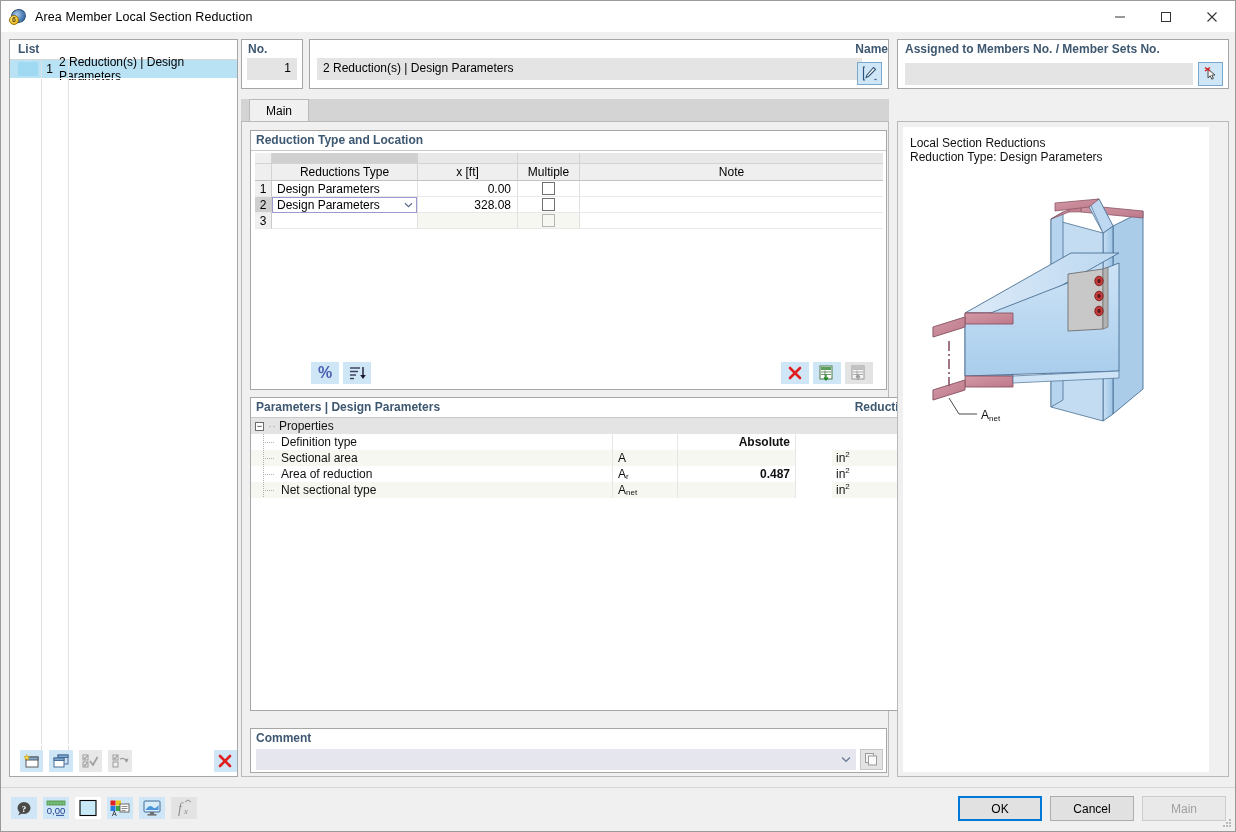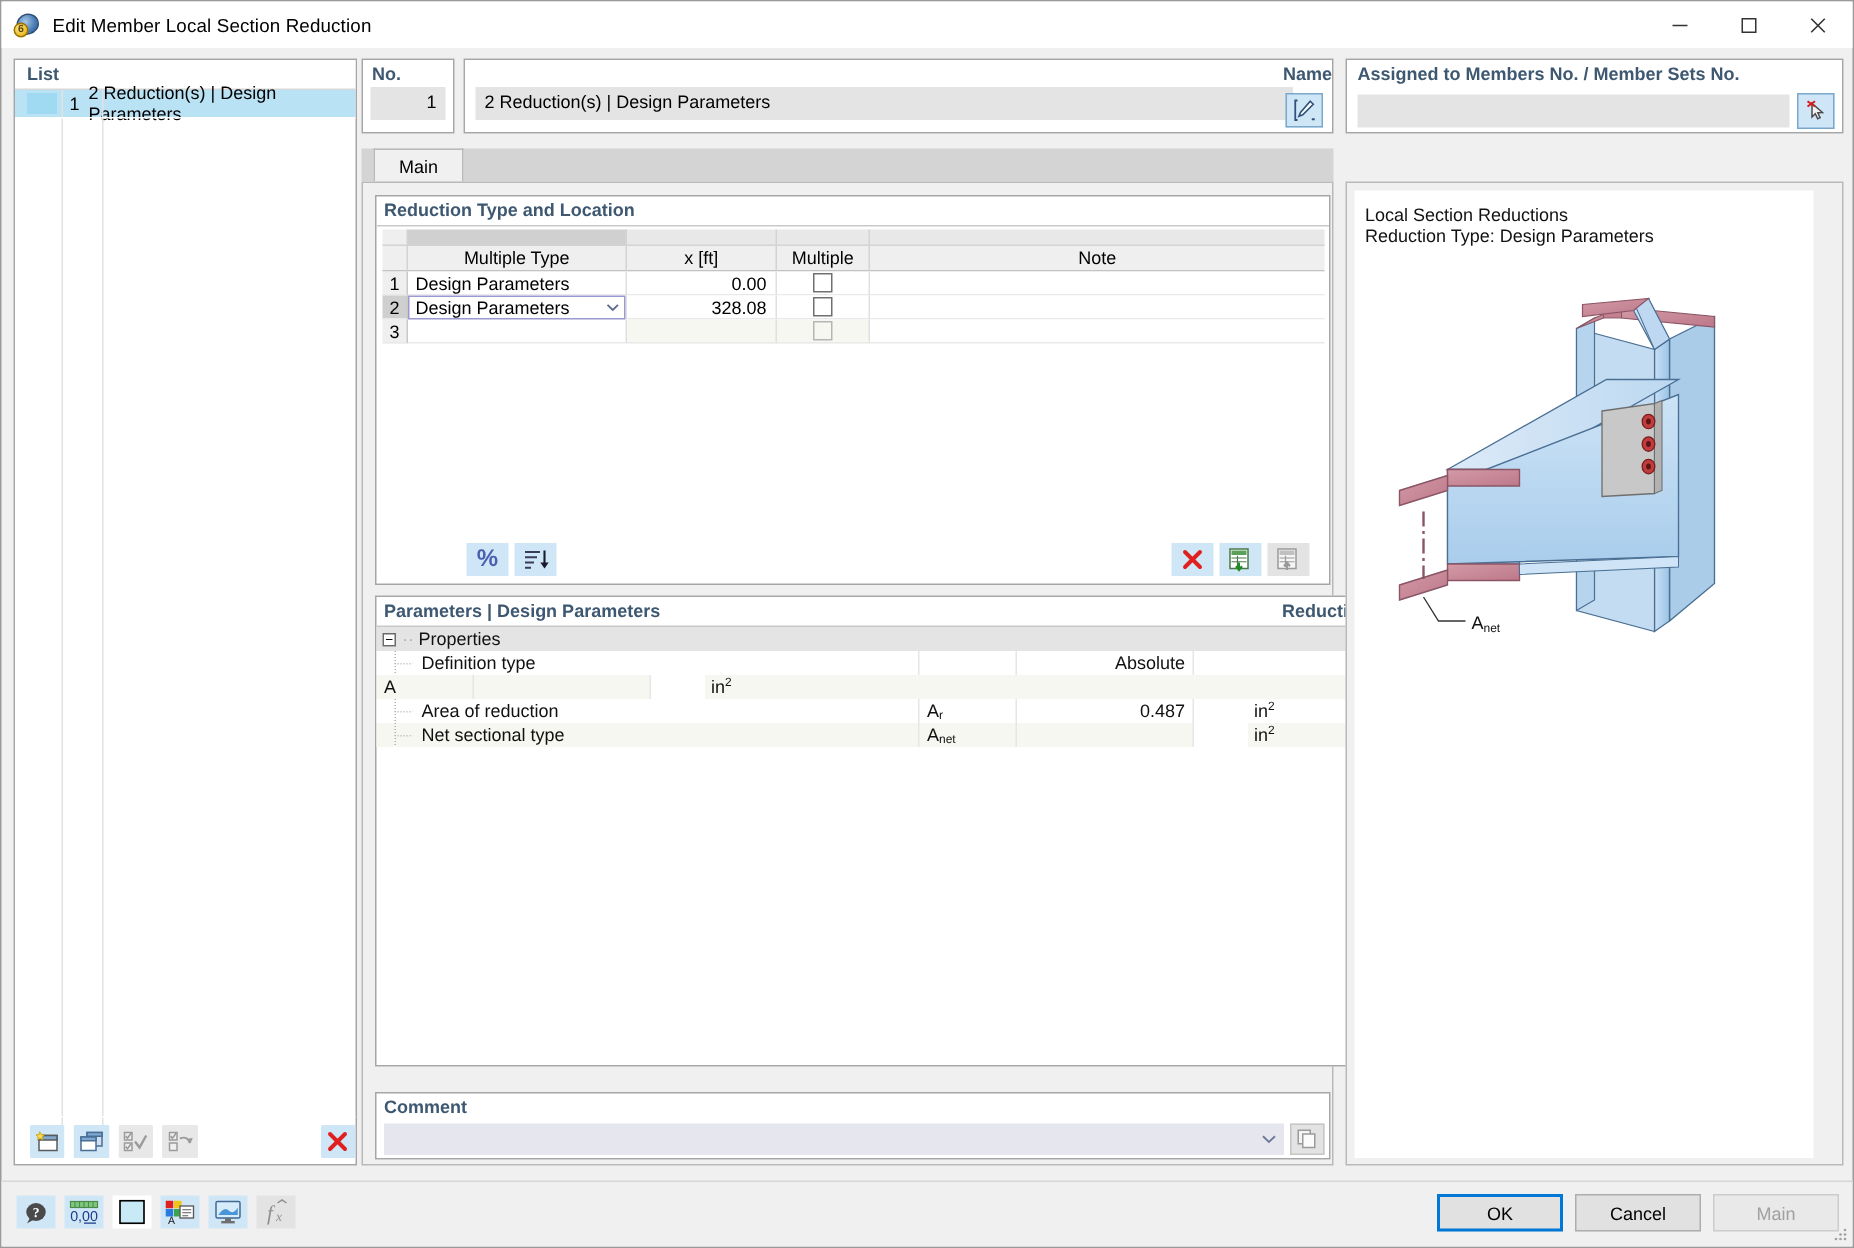--- a/index.html
+++ b/index.html
@@ -230,21 +230,21 @@
   .pp-row .valcell {
     width: 118px; display:flex; align-items:center; justify-content:flex-end; padding-right:5px;
     border-right:1px solid #e6e6e6;
   }
   .pp-row .unitcell {
     flex: 1; display:flex; align-items:center; padding-left:4px;margin-left:36px;
   }
   .pp-row.alt .namecell, .pp-row.alt .symcell, .pp-row.alt .unitcell { background:#f7f7f2; }
   .pp-row.alt .valcell { background:#f7f7f2; }
   .pp-row.white .namecell, .pp-row.white .symcell, .pp-row.white .unitcell { background:#ffffff; }
-  .pp-row.white .valcell { background:#ffffff; }
+  .pp-row.white .valcell { background:#ffffff;font-weight:bold; }
   .expander {
     width: 9px; height: 9px; border:1px solid #6b6b6b; background:#fff;
     display:flex; align-items:center; justify-content:center;
     font-size: 9px; line-height: 7px; color:#000; margin-right: 4px; flex:none;
   }
   .treedots {
     width: 26px; height: 100%; position:relative; flex:none;
   }
   .treedots:before {
     content:''; position:absolute; left: 8px; top:0; bottom:0; width:1px;
@@ -320,21 +320,21 @@
 </head>
 <body>
 
 <div id="app">
 
   <div id="titlebar">
     <div id="title-icon">
       <div class="disc"></div>
       <div class="badge">6</div>
     </div>
-    <div id="title-text">Edit Member Local Section Reduction</div>
+    <div id="title-text">Area Member Local Section Reduction</div>
     <div id="win-controls">
       <div class="wbtn">
         <svg width="12" height="12" viewBox="0 0 12 12">
             <line x1="1" y1="6" x2="11" y2="6" stroke="#333" stroke-width="1"></line>
           </svg>
       </div>
       <div class="wbtn">
         <svg width="12" height="12" viewBox="0 0 12 12">
             <rect x="1.5" y="1.5" width="9" height="9" fill="none" stroke="#333" stroke-width="1"></rect>
           </svg>
@@ -446,21 +446,21 @@
       <div class="rt-corner-row">
         <div class="c" style="width:17px;background:#efefef"></div>
         <div class="c sel" style="width:146px"></div>
         <div class="c" style="width:100px"></div>
         <div class="c" style="width:62px"></div>
         <div class="c" style="width:303px;border-right:none"></div>
       </div>
 
       <div class="rt-head">
         <div class="c" style="width:17px"></div>
-        <div class="c" style="width:146px">Multiple Type</div>
+        <div class="c" style="width:146px">Reductions Type</div>
         <div class="c" style="width:100px">x [ft]</div>
         <div class="c" style="width:62px">Multiple</div>
         <div class="c" style="width:303px;border-right:none">Note</div>
       </div>
 
       <div class="rt-row">
         <div class="c rownum" style="width:17px">1</div>
         <div class="c txt" style="width:146px">Design Parameters</div>
         <div class="c num" style="width:100px">0.00</div>
         <div class="c" style="width:62px;display:block;padding-top:1px">
@@ -566,20 +566,24 @@
         <div class="namecell">
           <span class="treedots"></span>
           <span>Definition type</span>
         </div>
         <div class="symcell"></div>
         <div class="valcell">Absolute</div>
         <div class="unitcell"></div>
       </div>
 
       <div class="pp-row alt">
+        <div class="namecell">
+          <span class="treedots"></span>
+          <span>Sectional area</span>
+        </div>
         <div class="symcell">A</div>
         <div class="valcell"></div>
         <div class="unitcell">in<sup>2</sup></div>
       </div>
 
       <div class="pp-row white">
         <div class="namecell">
           <span class="treedots"></span>
           <span>Area of reduction</span>
         </div>

